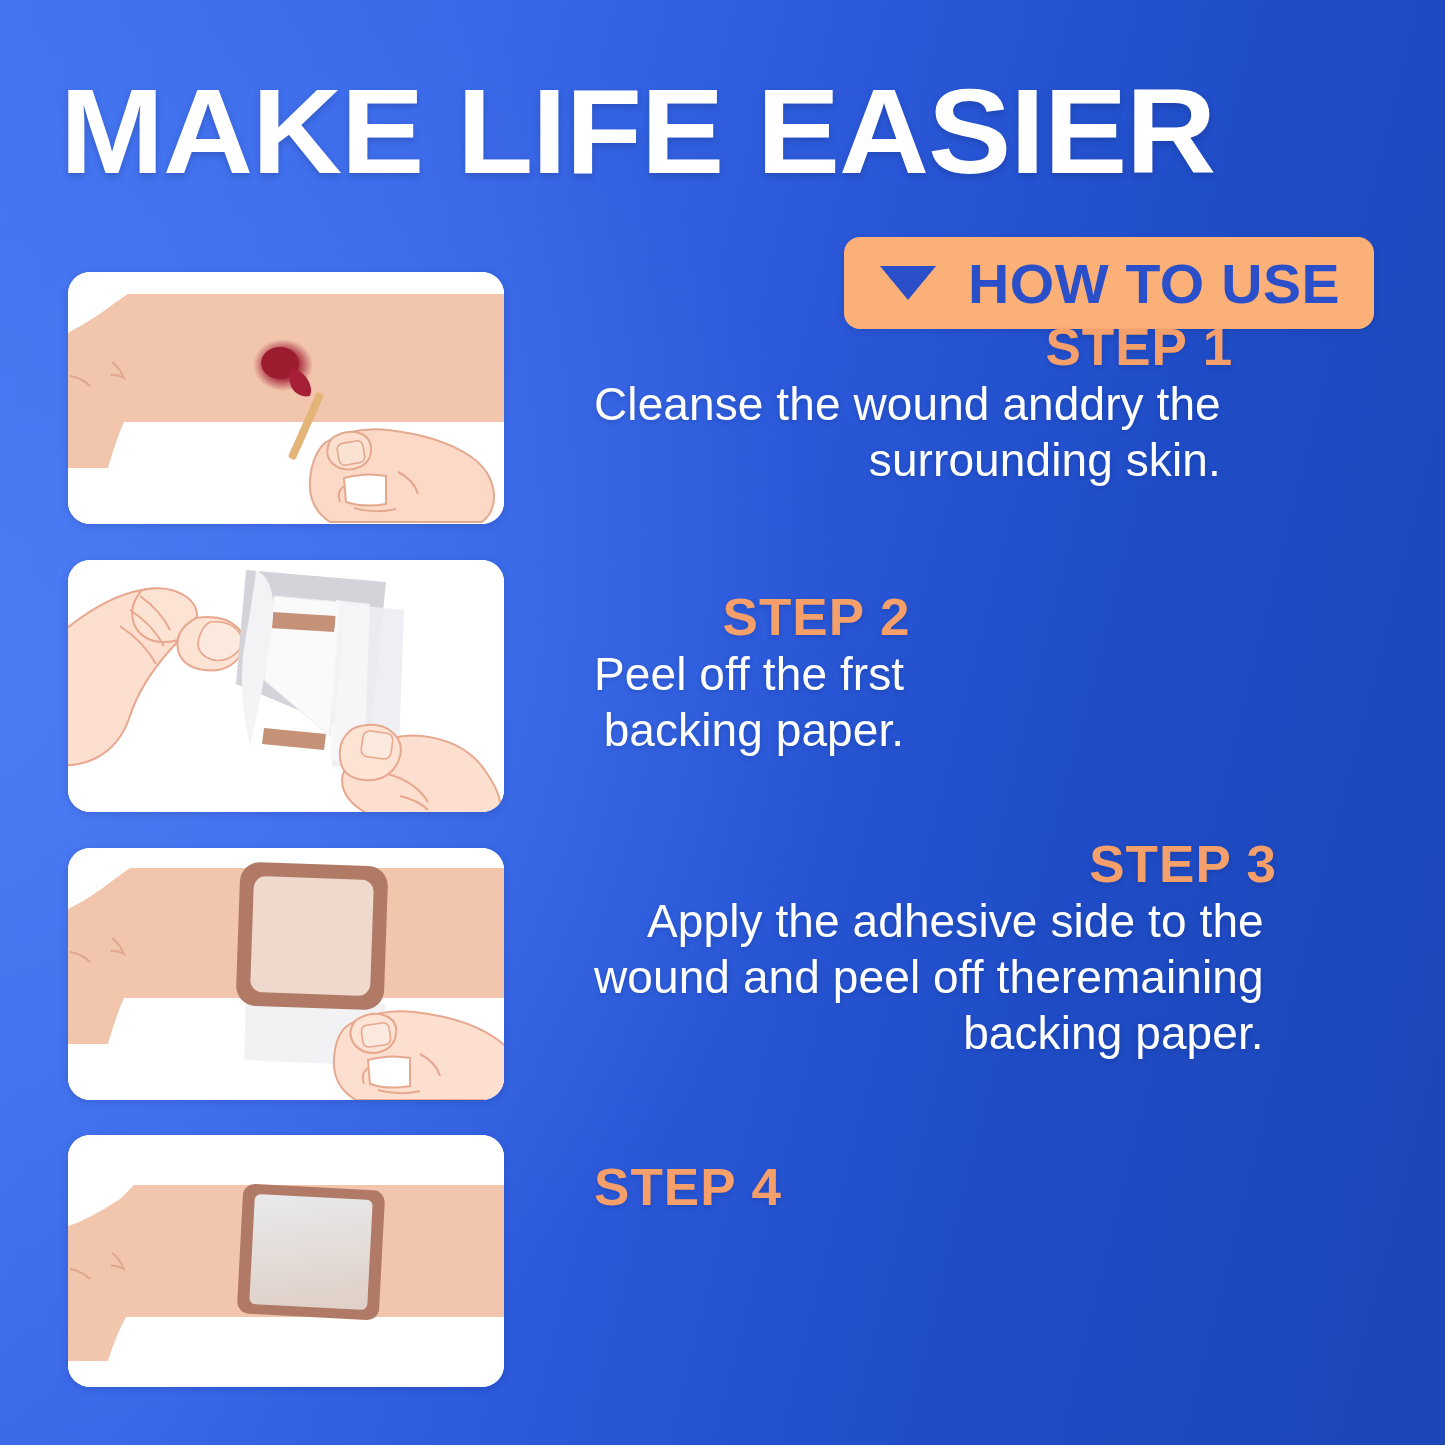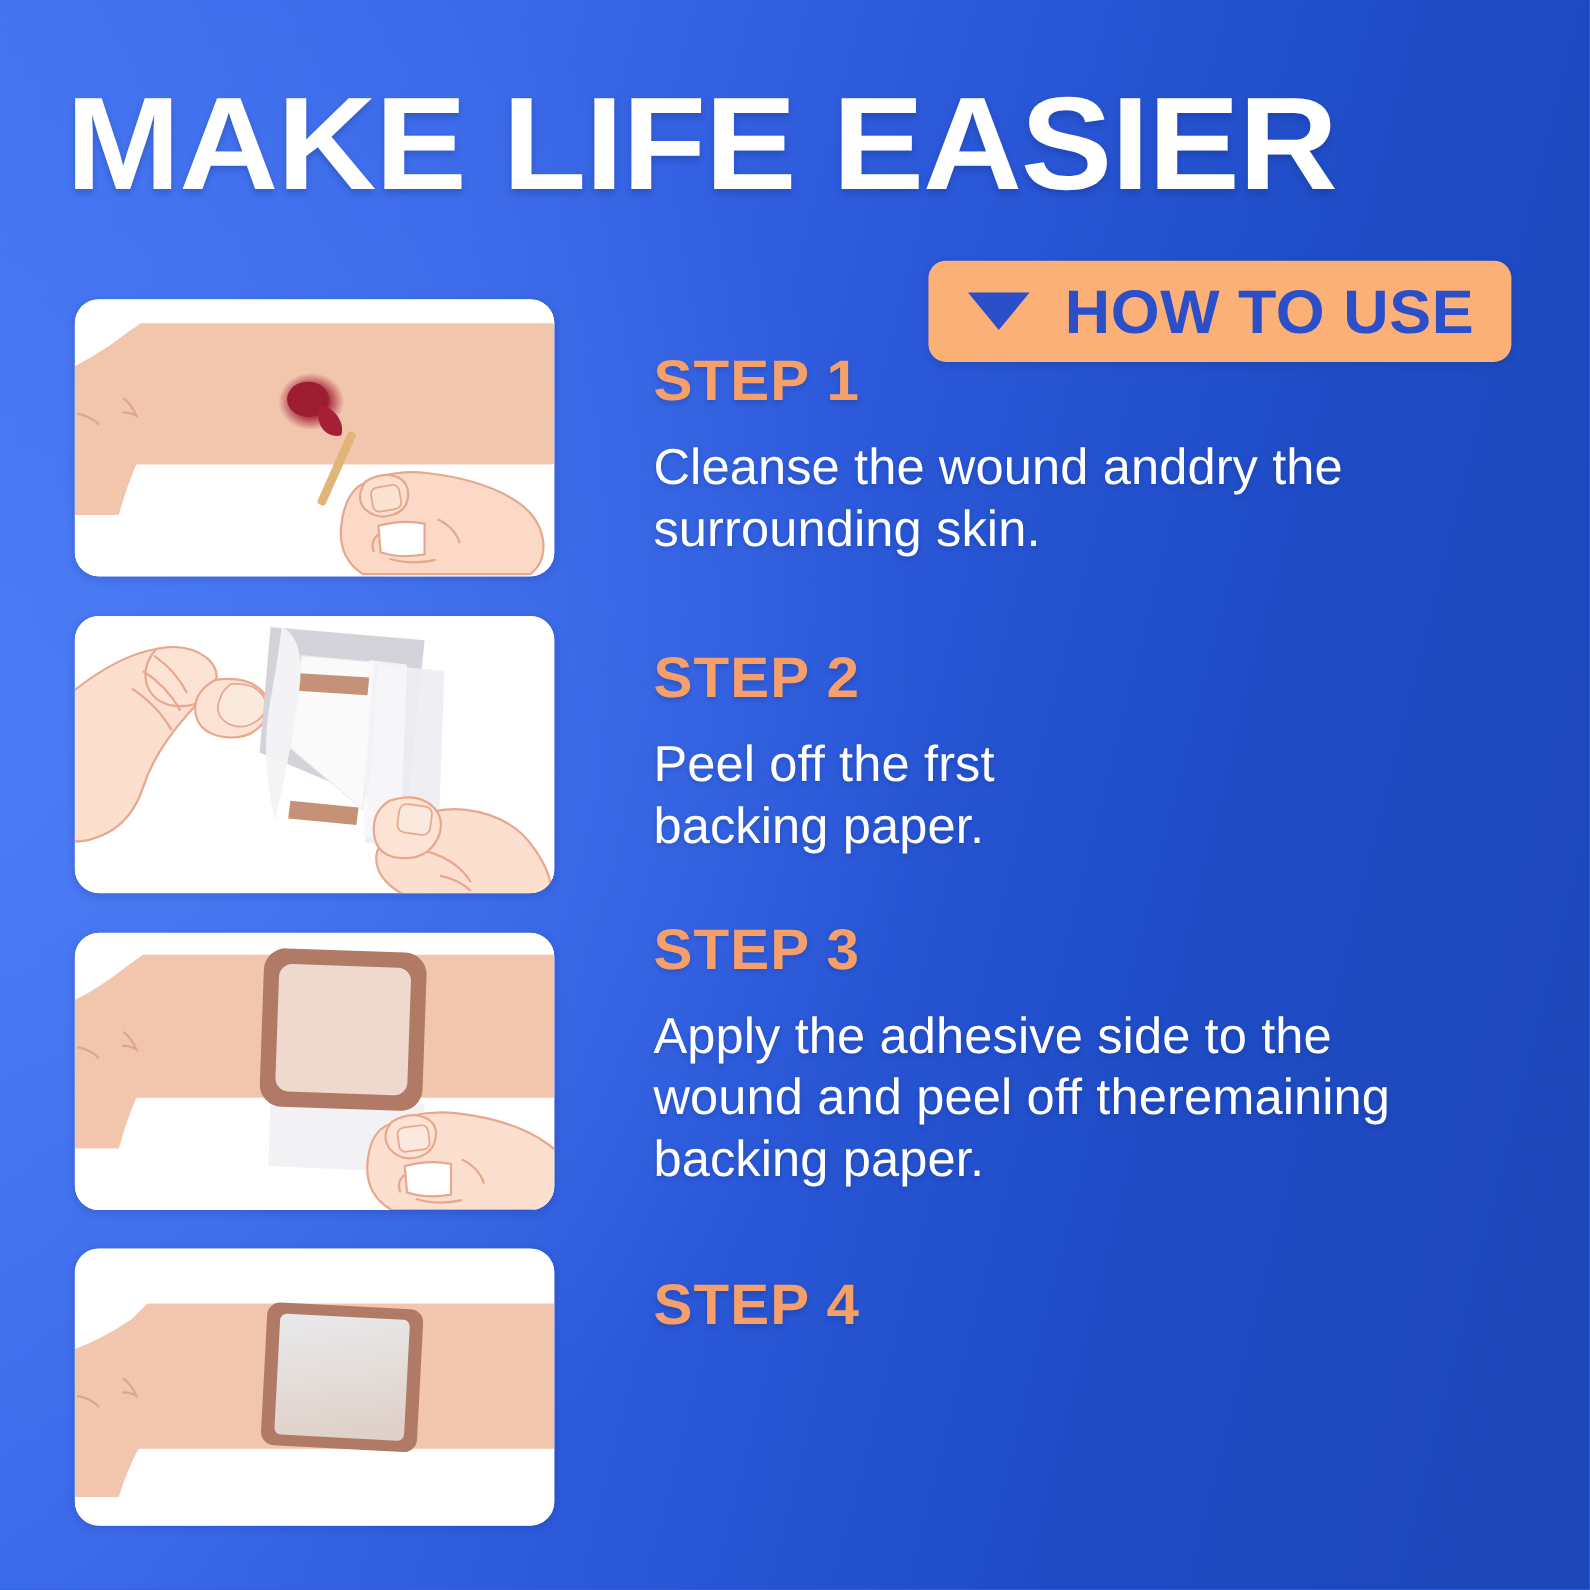--- a/index.html
+++ b/index.html
@@ -72,38 +72,38 @@
     overflow:hidden;
     box-shadow:0 2px 8px rgba(10,30,90,0.18);
   }
   #panel1 { top:272px; }
   #panel2 { top:560px; }
   #panel3 { top:848px; }
   #panel4 { top:1135px; }
   .panel svg { display:block; width:436px; height:252px; }
 
   
-  .step { position:absolute; left:594px; }
+  .step { position:absolute; left:594px;text-align:right; }
   #step1 { top:318px; }
   #step2 { top:588px; }
   #step3 { top:835px; }
   #step4 { top:1158px; }
 
   .step-label {
     font-size:52px;
     font-weight:bold;
     color:#f5a06a;
     letter-spacing:1px;
     line-height:58px;
     transform:scaleX(1.02);
     transform-origin:left center;
     text-shadow:0 2px 5px rgba(10,30,90,0.20);
   }
   .step-body {
-    margin-top:20px;
+    margin-top:0;
     font-size:46px;
     line-height:56px;
     color:#ffffff;
     font-weight:400;
     letter-spacing:0.1px;
     white-space:pre-line;
     text-shadow:0 2px 5px rgba(10,30,90,0.22);
   }
 </style>
 </head>

